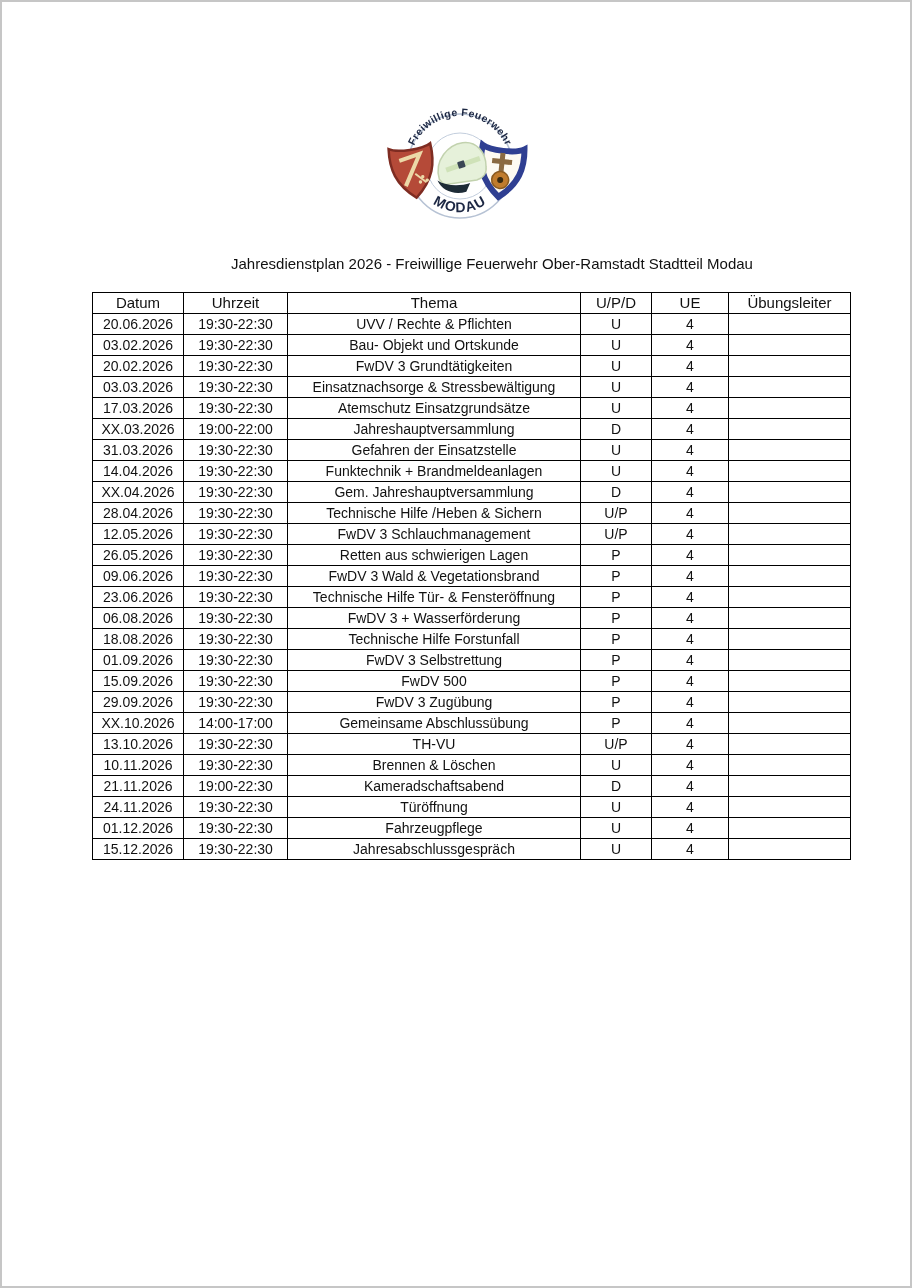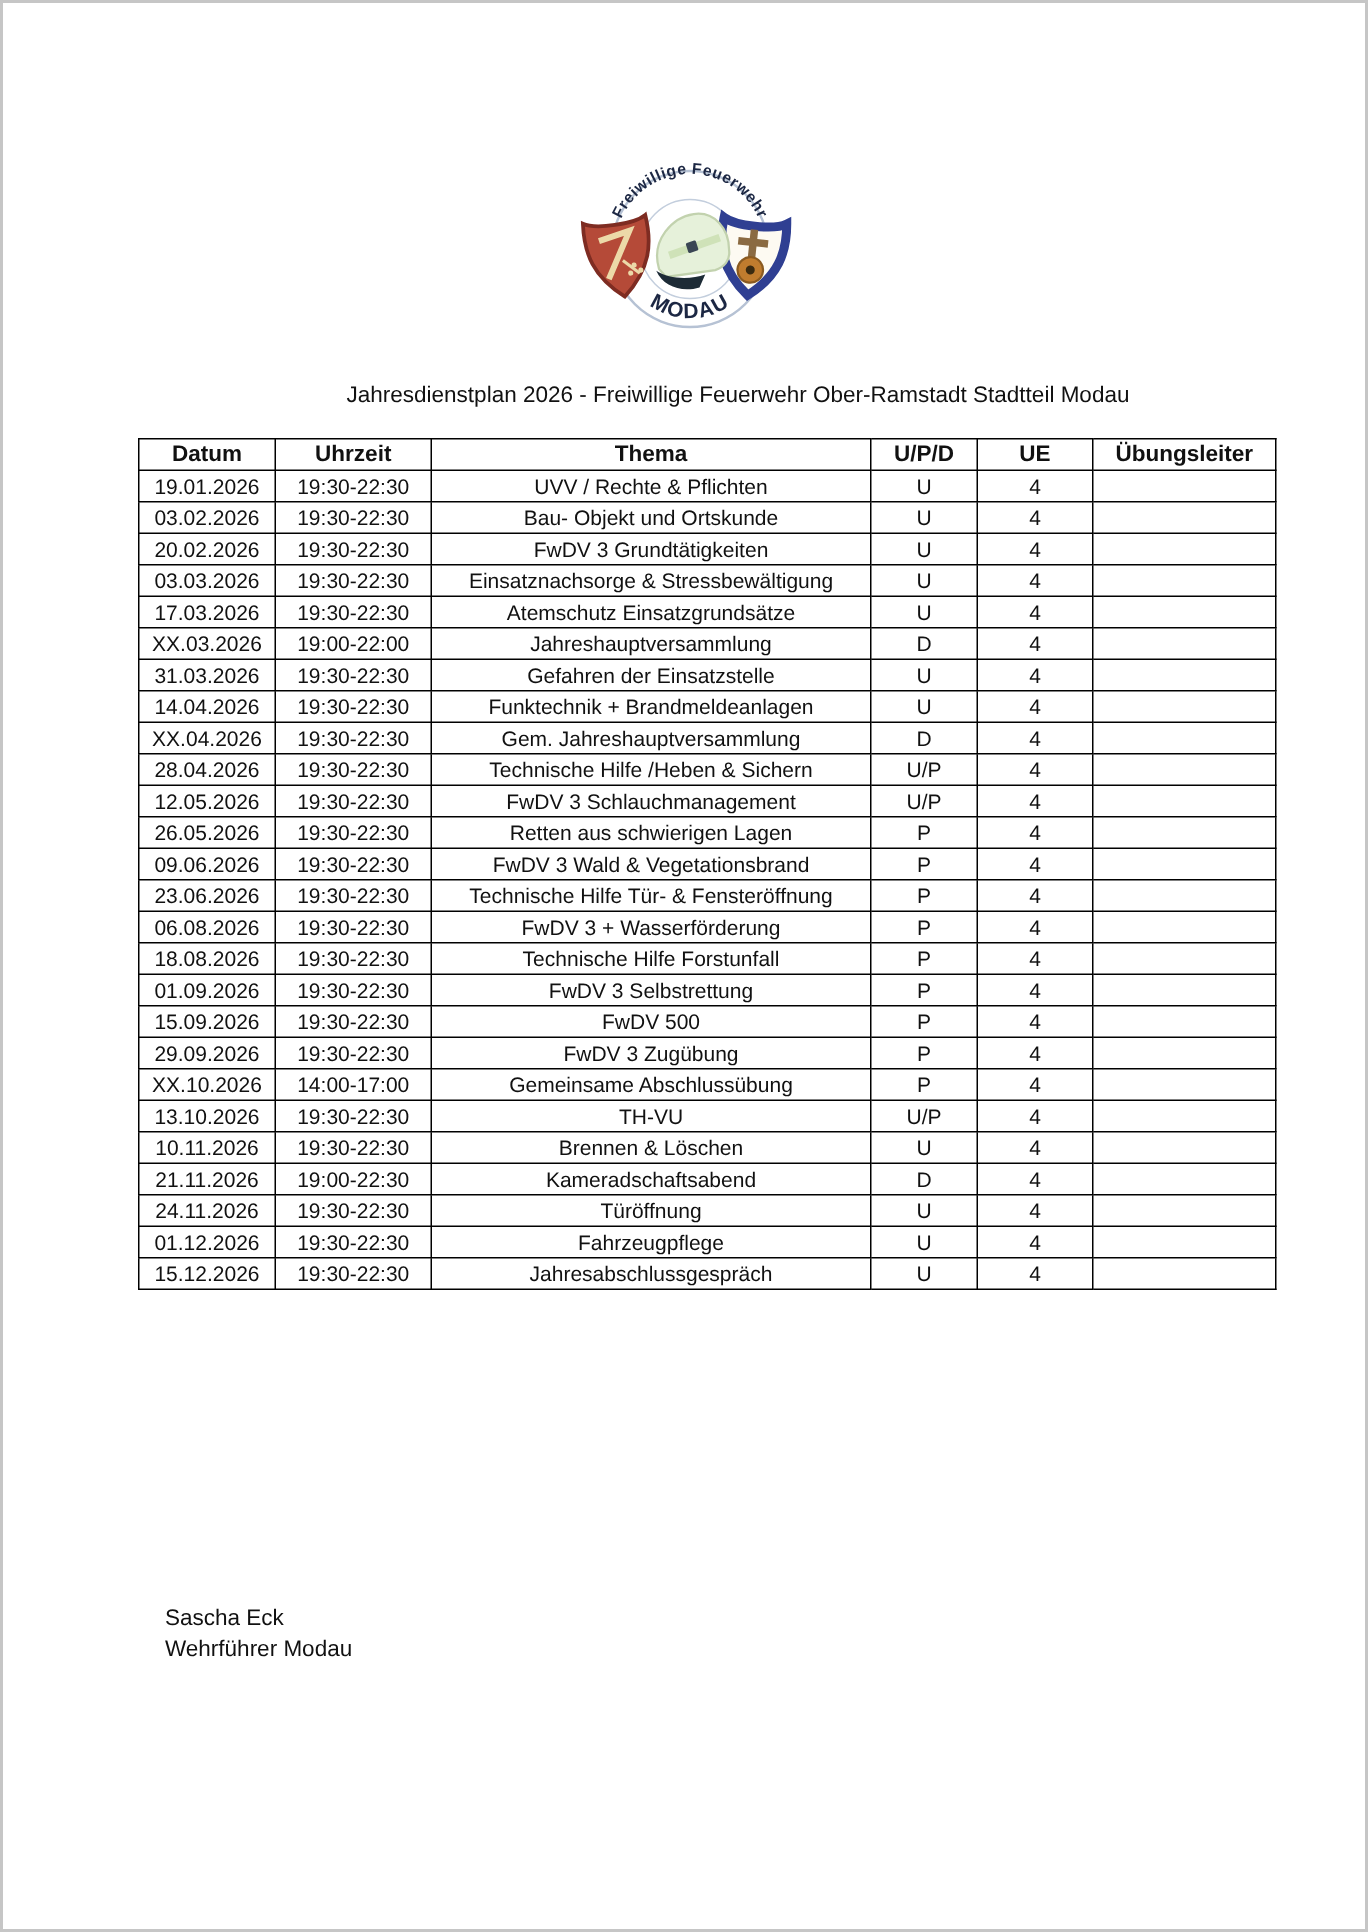--- a/index.html
+++ b/index.html
@@ -27,21 +27,21 @@
   .schedule th, .schedule td {
     border:1px solid #000;
     text-align:center;
     vertical-align:middle;
     padding:0 3px;
     height:20px;
     line-height:1.35;
     overflow:hidden;
     white-space:pre-line;
   }
-  .schedule th { font-weight:bold; font-size:15px; }
+  .schedule th { font-weight:normal; font-size:15px; }
   .schedule tr.multiline td { vertical-align:top; }
   .signature {
     position:absolute; left:108px; top:1066px;
     font-size:15px; line-height:21px; color:#111;
   }
 </style>
 </head>
 <body>
 
 <div class="page">
@@ -107,21 +107,21 @@
           <th>Datum</th>
           <th>Uhrzeit</th>
           <th>Thema</th>
           <th>U/P/D</th>
           <th>UE</th>
           <th>Übungsleiter</th>
         </tr>
     </thead>
     <tbody>
         <tr>
-          <td>19.01.2026</td>
+          <td>20.06.2026</td>
           <td>19:30-22:30</td>
           <td>UVV / Rechte &amp; Pflichten</td>
           <td>U</td>
           <td>4</td>
           <td></td>
         </tr>
         <tr>
           <td>03.02.2026</td>
           <td>19:30-22:30</td>
           <td>Bau- Objekt und Ortskunde</td>
@@ -317,18 +317,14 @@
           <td>15.12.2026</td>
           <td>19:30-22:30</td>
           <td>Jahresabschlussgespräch</td>
           <td>U</td>
           <td>4</td>
           <td></td>
         </tr>
       </tbody>
   </table>
 
-  <div class="signature">
-    <div>Sascha Eck</div>
-    <div>Wehrführer Modau</div>
-  </div>
 
 </div>
 
 </body></html>

